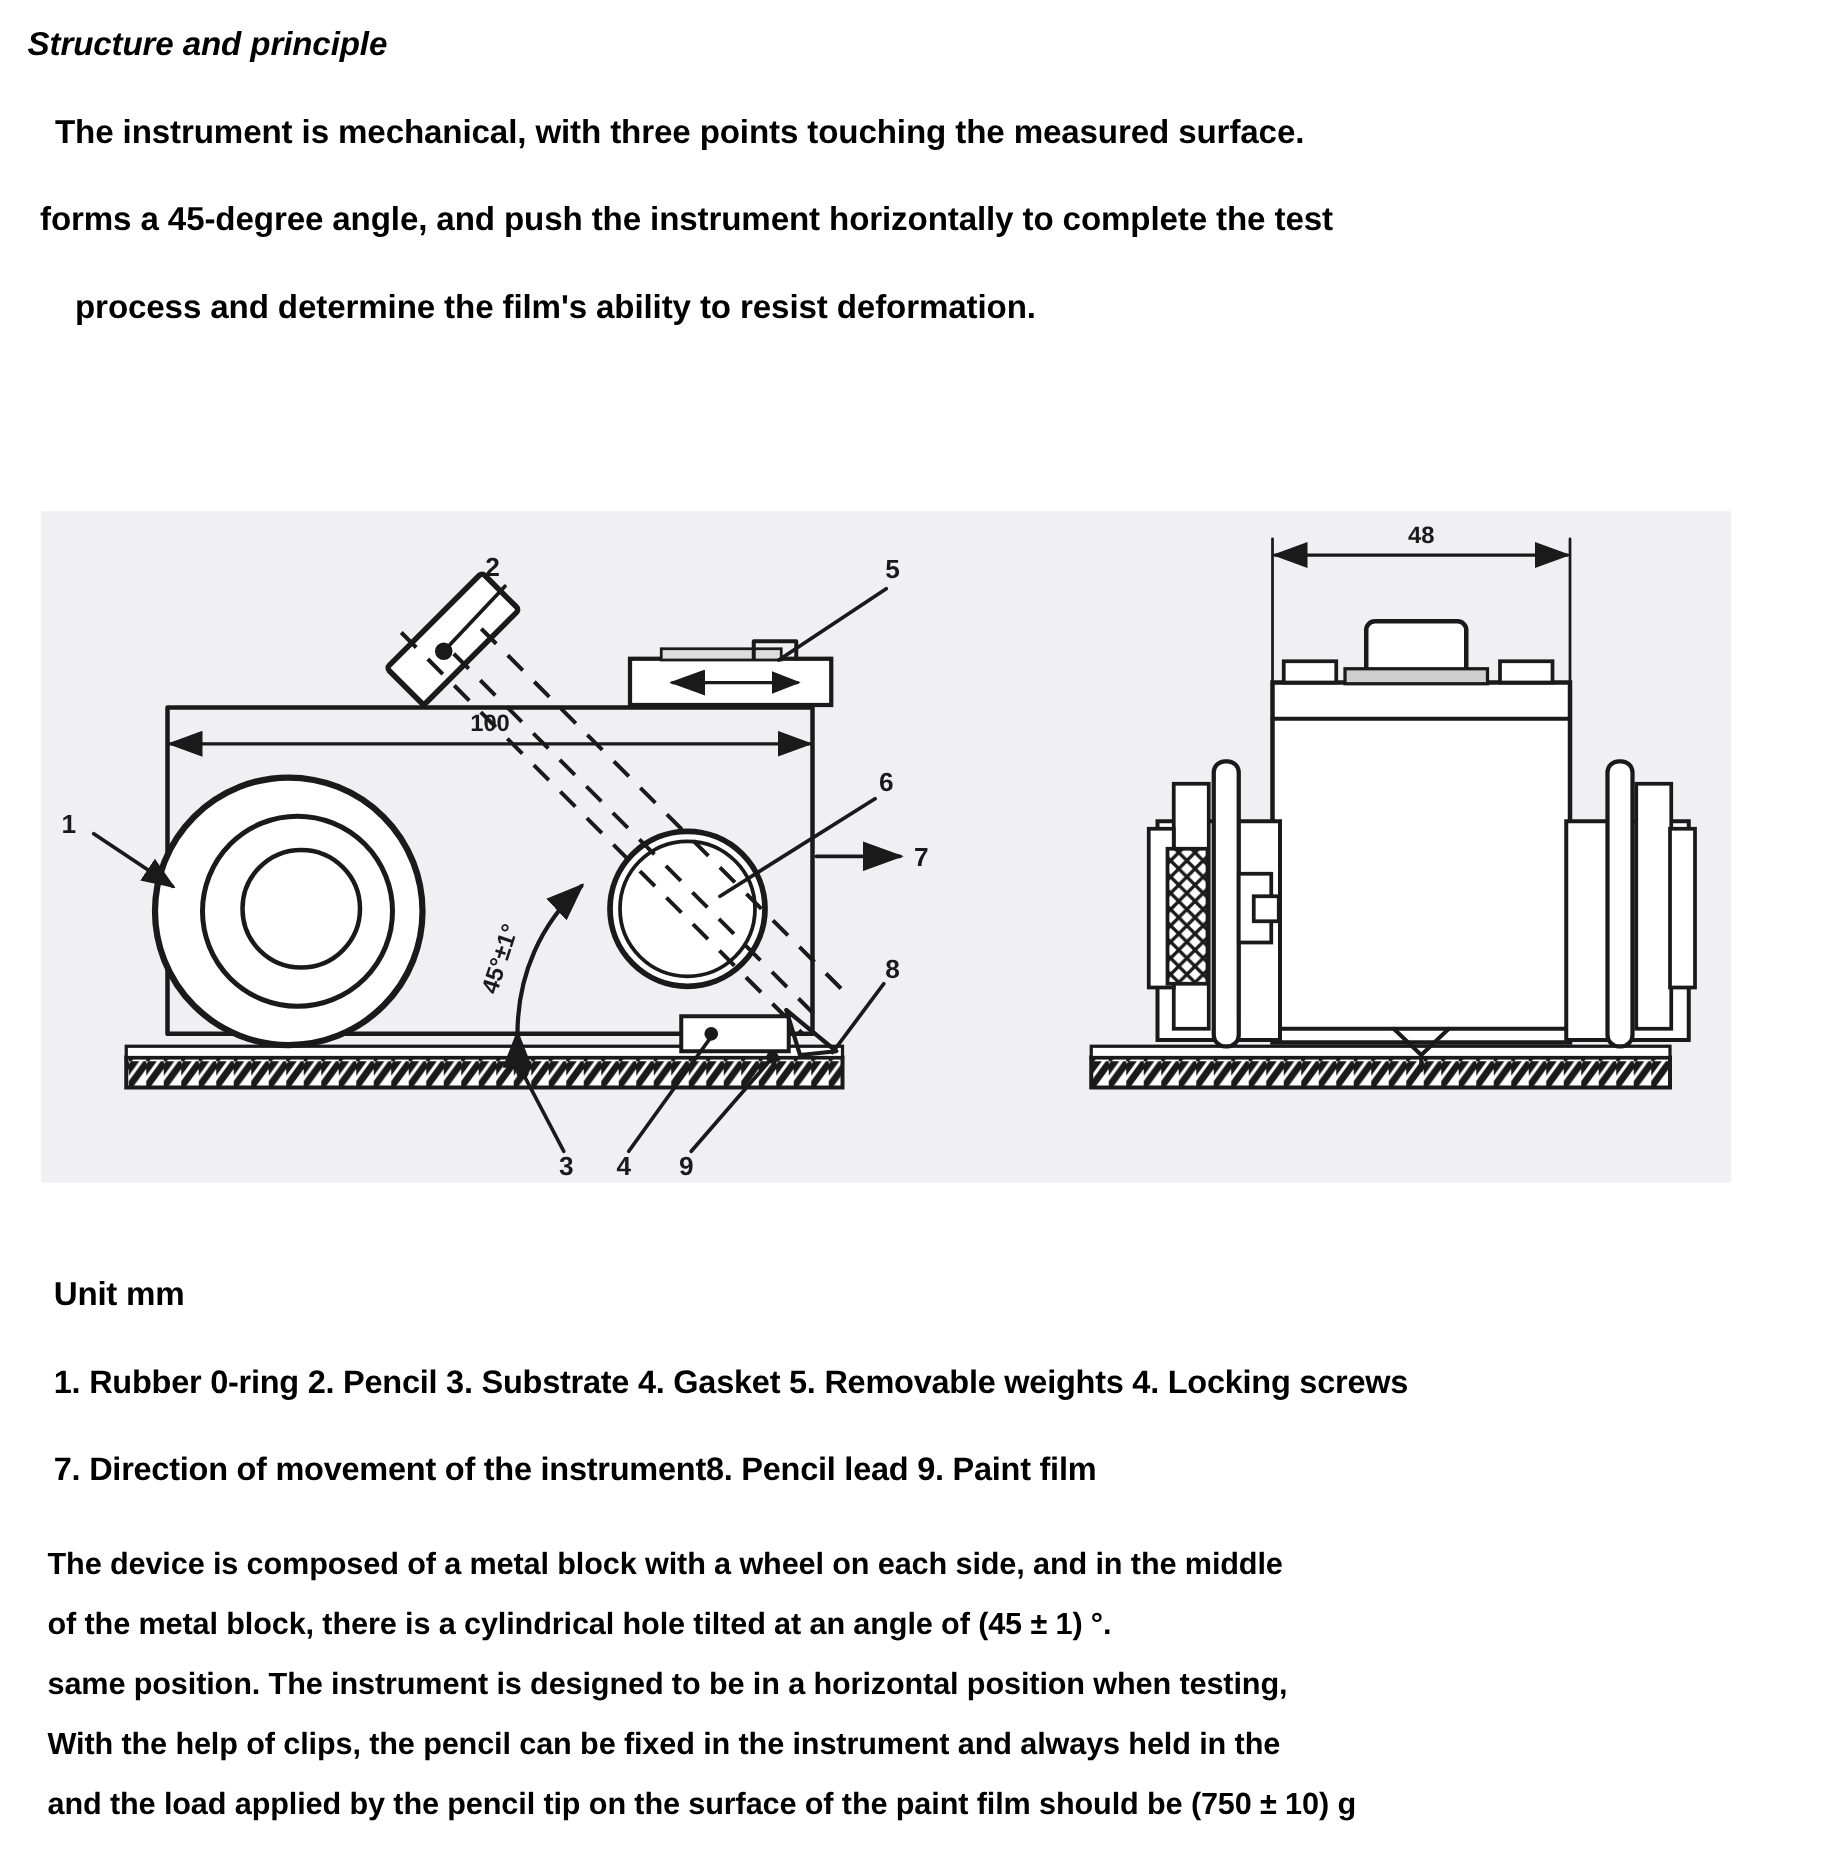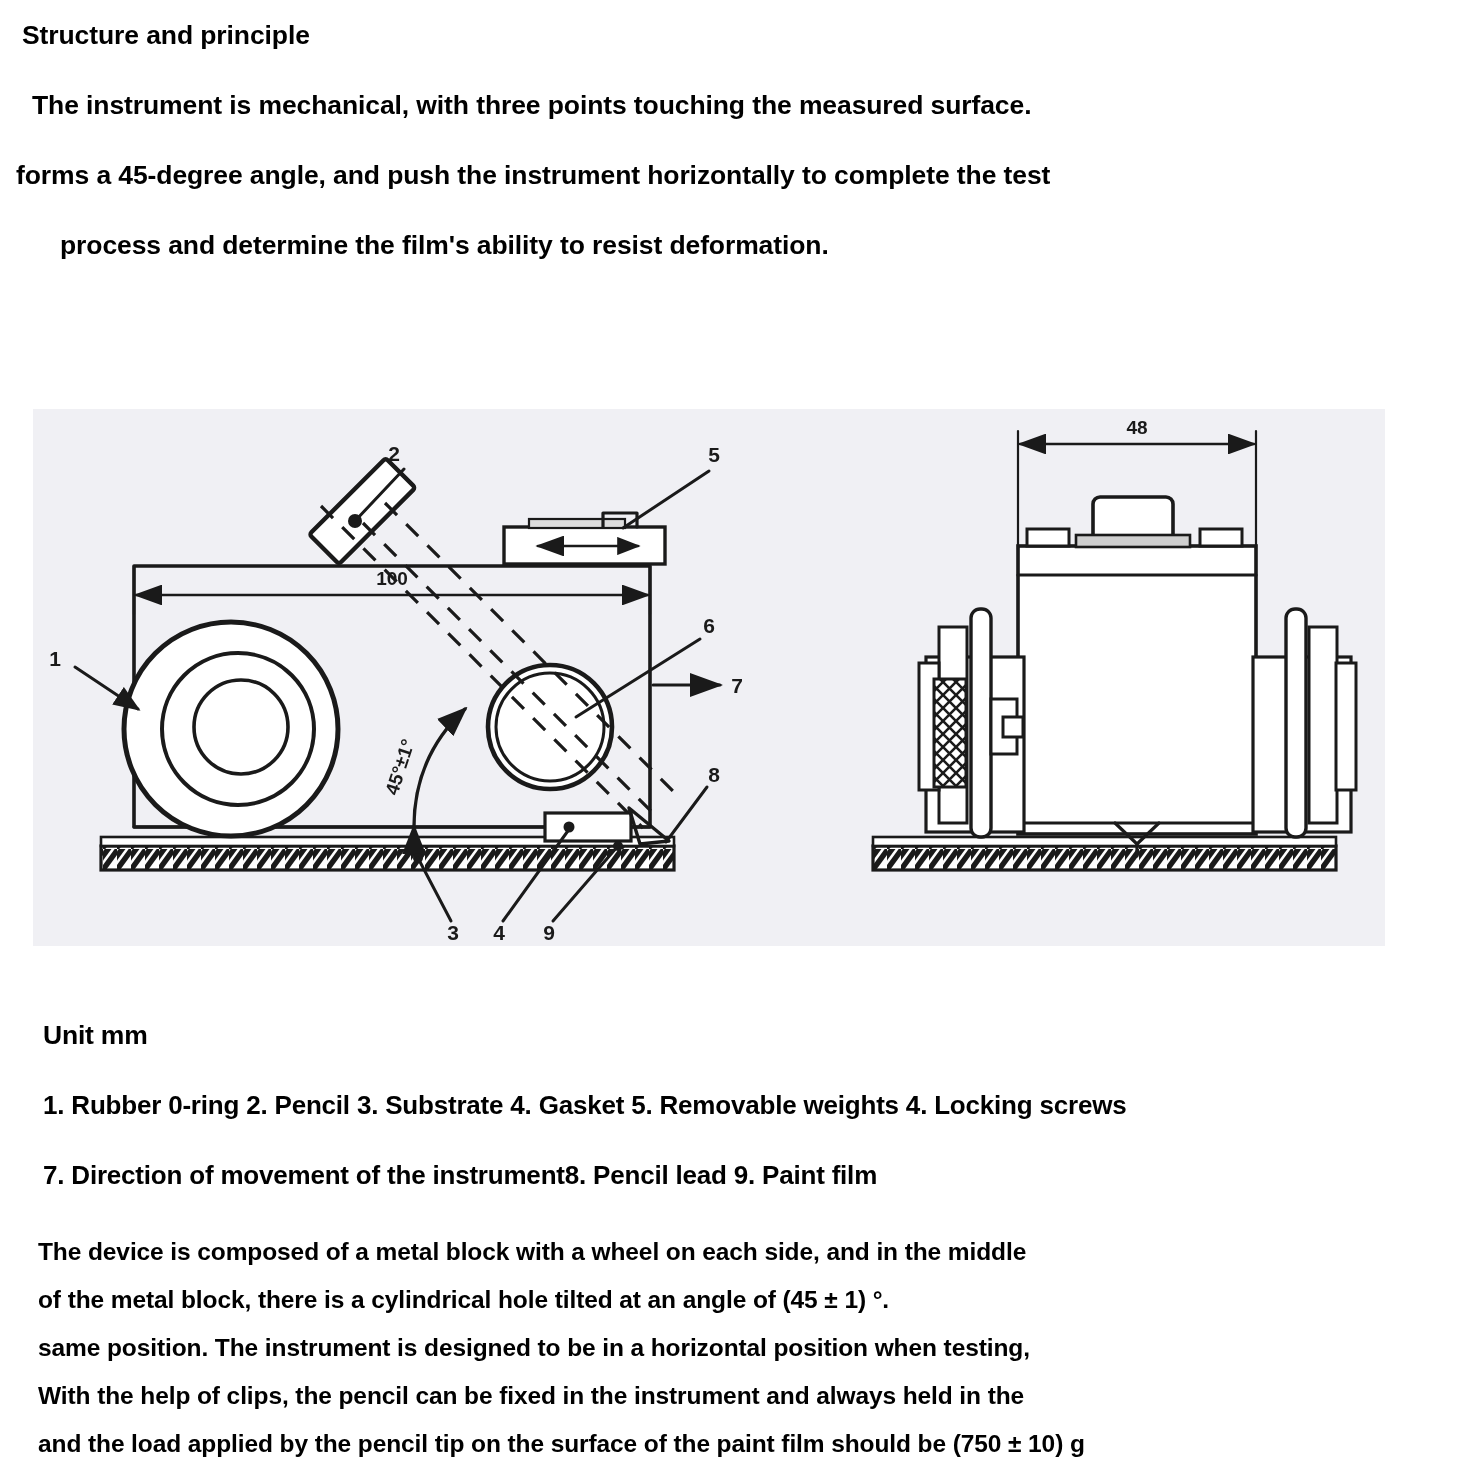--- a/index.html
+++ b/index.html
@@ -32,24 +32,24 @@
     width: 1445px;
   }
   .intro p {
     margin: 0;
     font-weight: bold;
     font-size: 26.5px;
     line-height: 70px;
     letter-spacing: -0.1px;
     white-space: nowrap;
   }
-  .intro p.t0 { padding-left: 22px; }
-  .intro p.t1 { padding-left: 32px; }
+  .intro p.t0 { padding-left: 22px; font-style: italic; }
+  .intro p.t1 { padding-left: 44px; }
   .intro p.t2 { padding-left: 28px; }
-  .intro p.t3 { padding-left: 16px; }
+  .intro p.t3 { padding-left: 32px; }
   .intro p.t4 { padding-left: 24px; margin-left: 36px; }
 
   
   .figure-wrap {
     position: absolute;
     left: 33px;
     top: 409px;
     width: 1352px;
     height: 537px;
     background: #f0f0f4;

